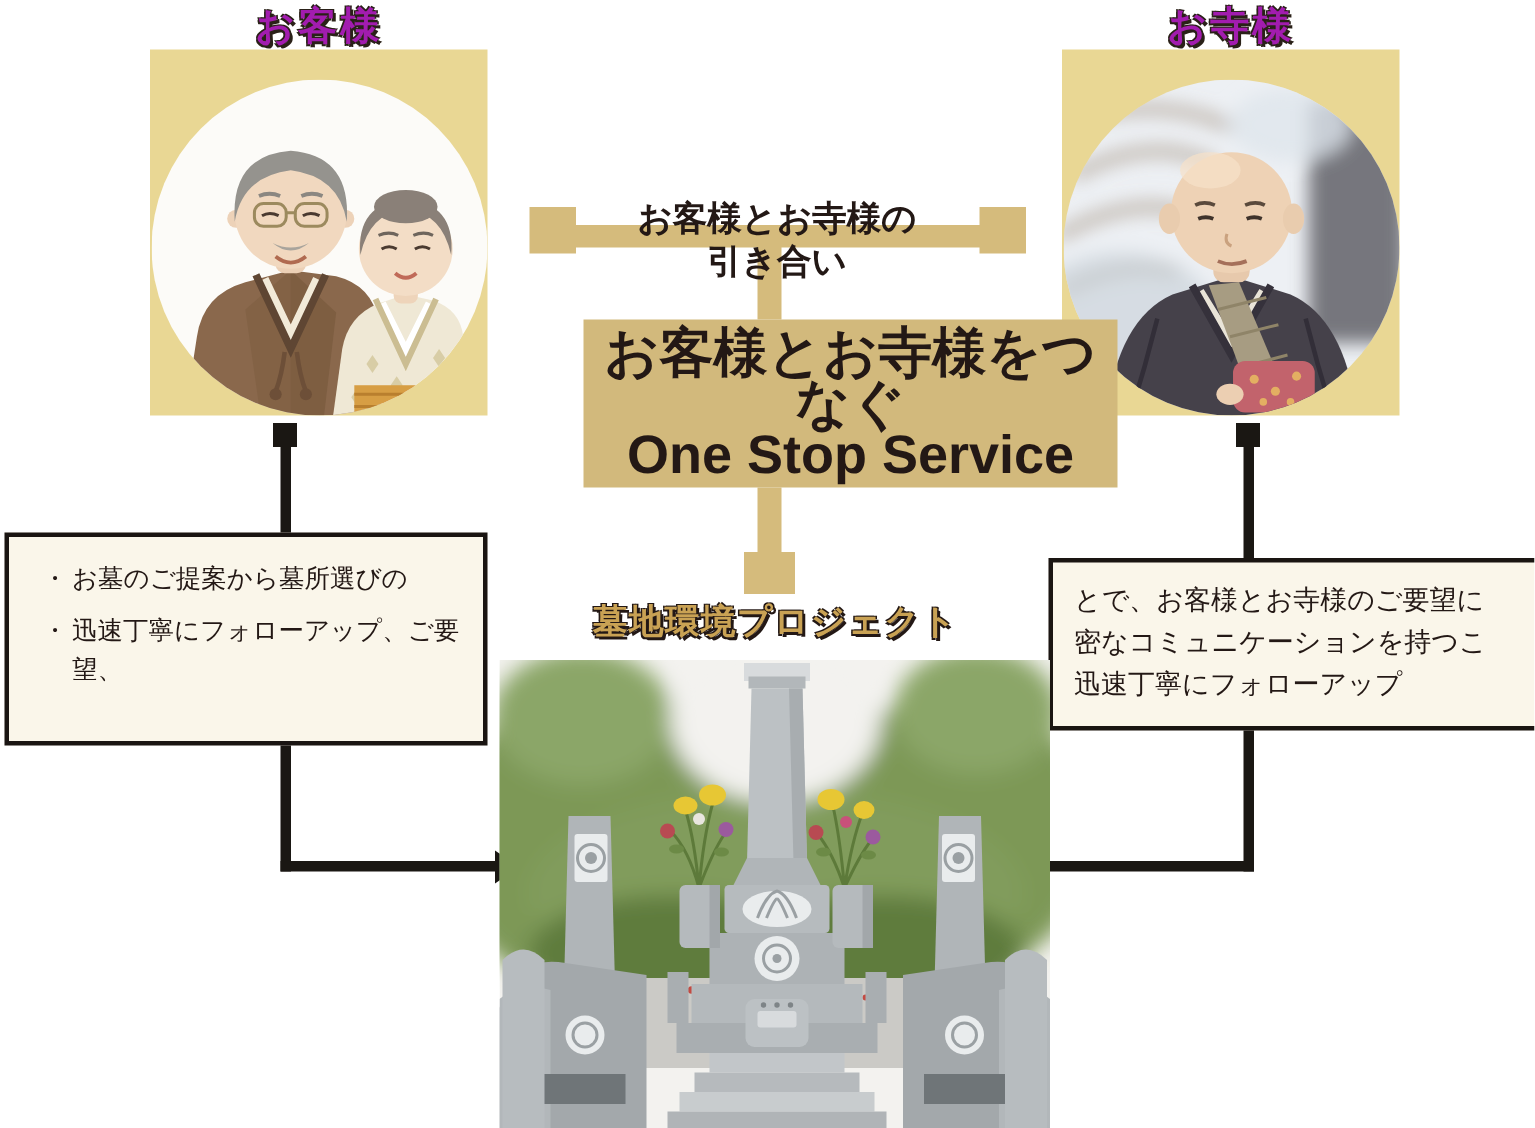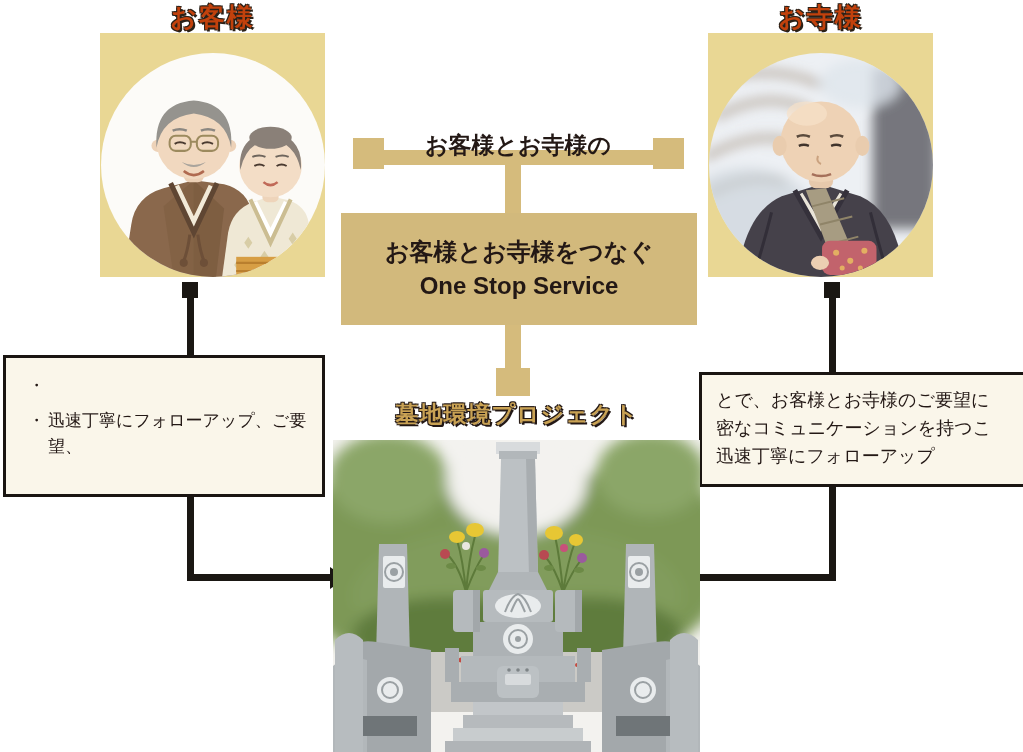--- a/index.html
+++ b/index.html
@@ -7,32 +7,32 @@
     position:relative;width:1023px;height:752px;overflow:hidden;background:#ffffff;
     font-family:"Liberation Sans","DejaVu Sans",sans-serif;color:#231815;
   }
   .abs{position:absolute;}
   
   .gold-tile{background:#e9d794;}
   .gold-conn{background:#d5bb7c;}
   .gold-box{background:#d2b97c;}
   
   .gold-title{
-    font-size:26px;font-weight:bold;letter-spacing:2px;text-align:center;color:#c2410c;
+    font-size:26px;font-weight:bold;letter-spacing:2px;text-align:center;color:#a21caf;
     text-shadow:-1px -1px 0 #2a2118,1px -1px 0 #2a2118,-1px 1px 0 #2a2118,2px 2px 0 #2a2118;
   }
   .project-title{
     font-size:23px;font-weight:bold;letter-spacing:1px;text-align:center;color:#c9a254;
     text-shadow:-1px -1px 0 #231815,1px -1px 0 #231815,-1px 1px 0 #231815,2px 2px 0 #231815;
   }
   .pull-label{font-size:23px;line-height:29px;font-weight:bold;text-align:center;color:#231815;margin-top:47px;}
   .pull-label span{display:block;}
   .service-box{
-    text-align:center;font-weight:bold;font-size:24px;line-height:34px;color:#231815;
-    display:flex;flex-direction:column;justify-content:center;
+    text-align:center;font-weight:bold;font-size:36px;line-height:34px;color:#231815;
+    display:flex;flex-direction:column;justify-content:center;margin-left:48px;
   }
   .photo-tile{display:flex;align-items:flex-end;justify-content:center;}
   .photo-tile svg{display:block;}
   
   .blk{background:#1a1713;}
   .arrow-r{width:0;height:0;border-top:11px solid transparent;border-bottom:11px solid transparent;border-left:16px solid #1a1713;}
   .arrow-l{width:0;height:0;border-top:11px solid transparent;border-bottom:11px solid transparent;border-right:16px solid #1a1713;}
   
   .info-box{
     background:#faf6ea;border:3px solid #1a1512;box-sizing:border-box;
@@ -164,33 +164,35 @@
         <path d="M87,83 Q93,80 100,83 M120,83 Q127,80 133,83" stroke="#5a4a3c" stroke-width="2.5" fill="none"></path>
         <path d="M89,92 Q94,90 99,92 M121,92 Q126,90 131,92" stroke="#3f332b" stroke-width="2.5" fill="none"></path>
         <path d="M108,102 Q106,108 111,110" stroke="#caa27f" stroke-width="2" fill="none"></path>
         <path d="M102,120 Q111,124 121,120" stroke="#a5705a" stroke-width="2.5" fill="none"></path>
       </g>
     </svg>
   </div>
 
   <div class="abs pull-label" style="left:360px;top:84px;width:316px;">
     <span>お客様とお寺様の</span>
+    <span>引き合い</span>
   </div>
 
   <div class="abs gold-box service-box" style="left:341px;top:213px;width:356px;height:112px;">
     <div>お客様とお寺様をつなぐ</div>
     <div>One Stop Service</div>
   </div>
 
   <div class="abs project-title" style="left:337px;top:399px;width:360px;">墓地環境プロジェクト</div>
 
   <div class="abs info-box" style="left:3px;top:355px;width:322px;height:142px;padding:15px 10px 10px 22px;">
     <div class="item">
       <span class="bullet">・</span>
       <span class="lines">
+        <span>お墓のご提案から墓所選びの</span>
       </span>
     </div>
     <div class="item">
       <span class="bullet">・</span>
       <span class="lines">
         <span>迅速丁寧にフォローアップ、ご要望、</span>
       </span>
     </div>
   </div>
 

